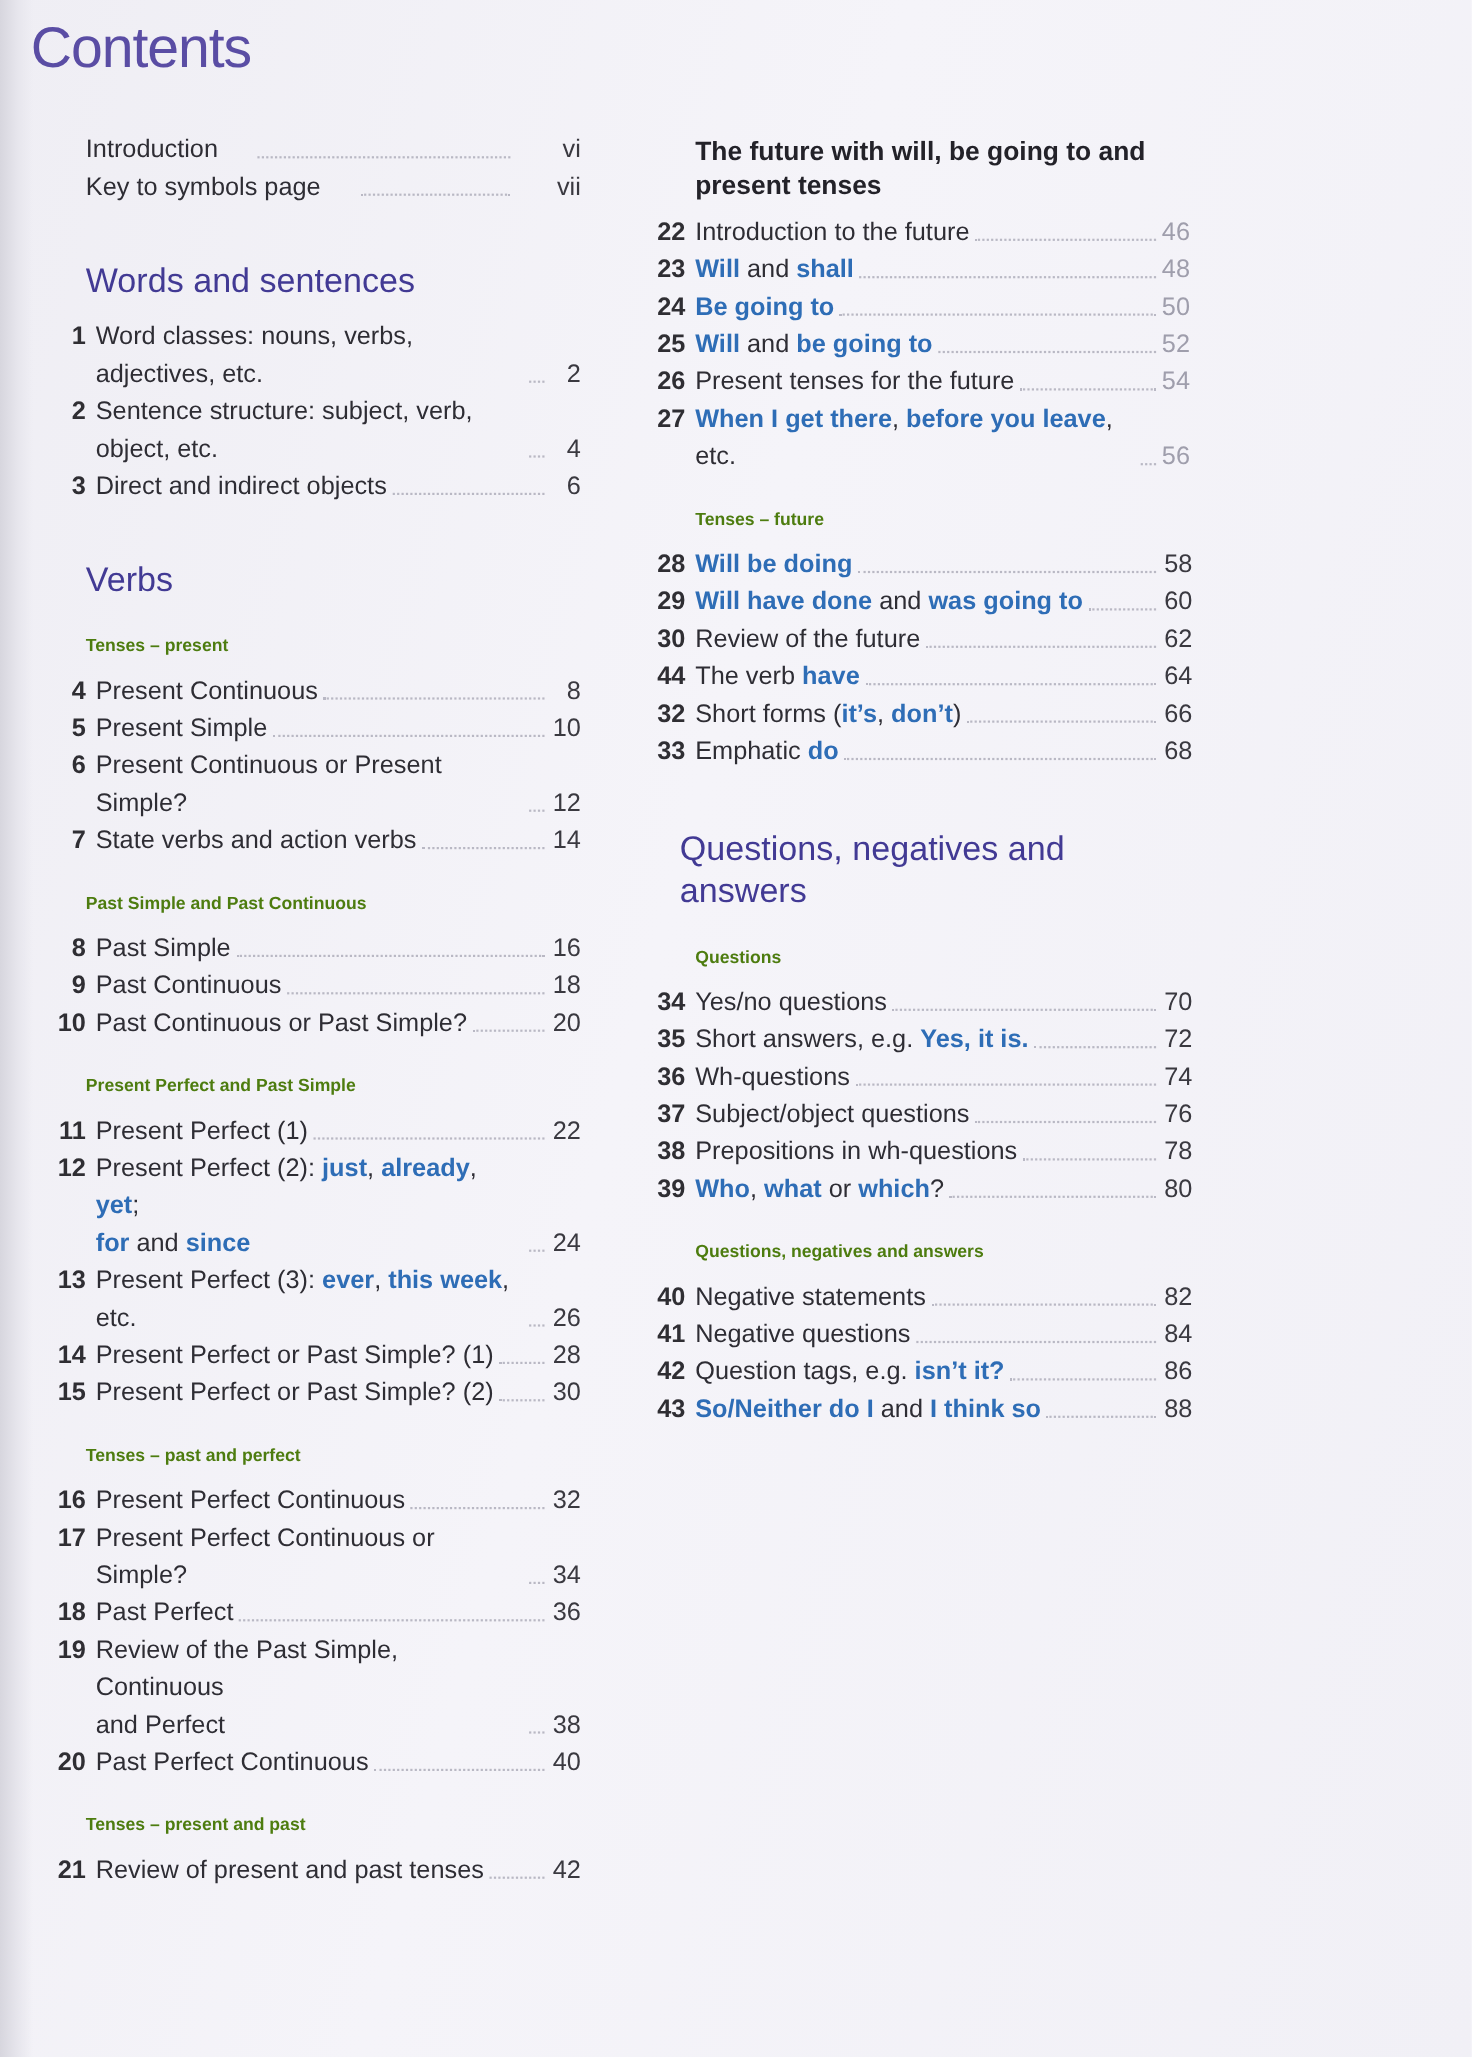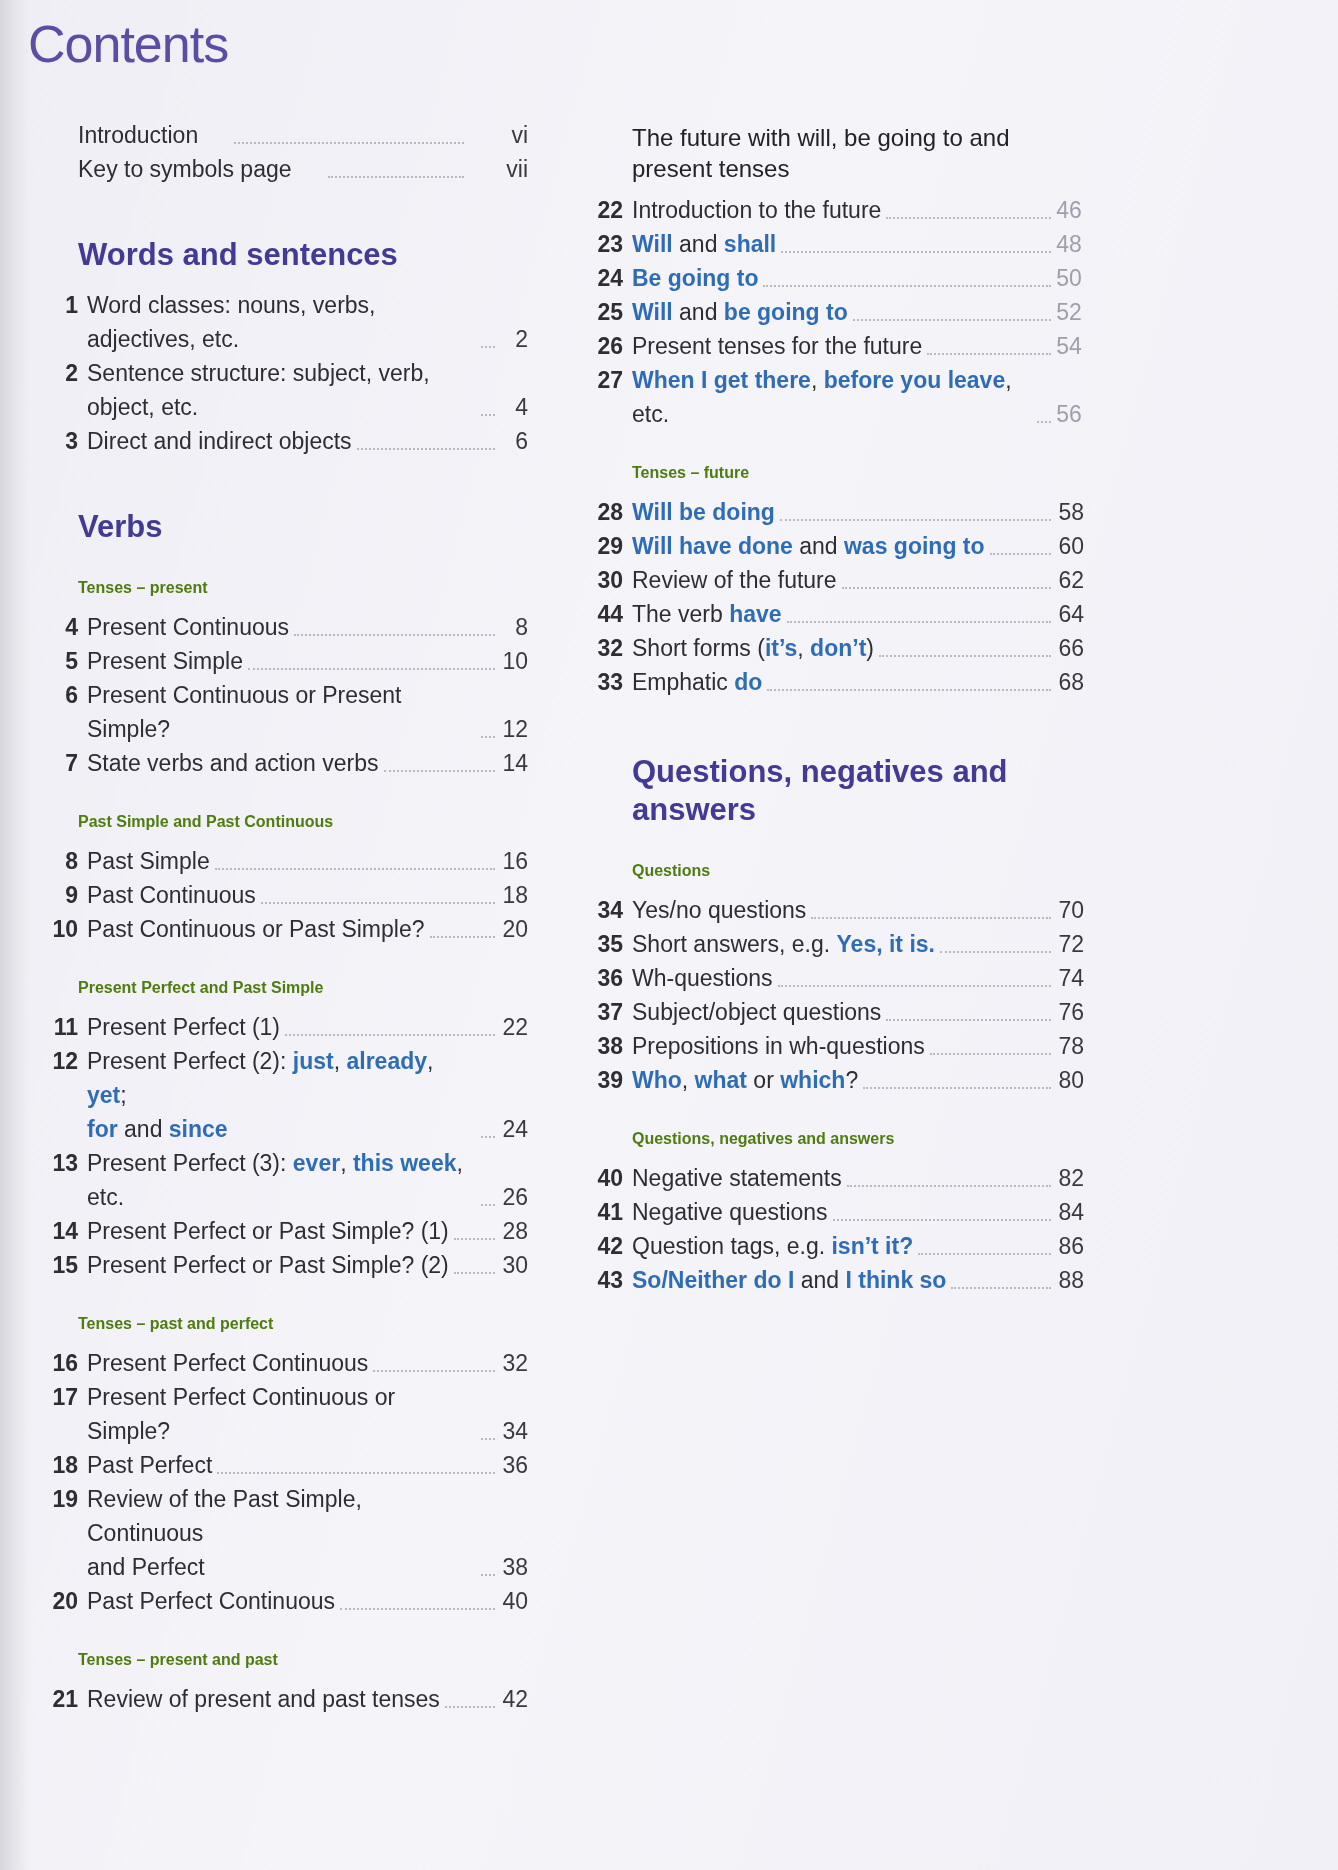--- a/index.html
+++ b/index.html
@@ -28,31 +28,31 @@
   .col-left .num{width:30px;}
   .col-right .num{width:33px;}
   .etext{align-self:flex-start;}
   .leader{flex:1;min-width:14px;align-self:flex-end;
     border-bottom:2px dotted #b9b8c4;margin:0 3px 8px 5px;}
   .pagenum{flex:none;min-width:30px;text-align:right;align-self:flex-end;color:#3a3940;}
   .pagenum.faded{color:#9f9eac;text-align:center;}
   .kw{color:#2e6db6;font-weight:700;}
 
   .heading-major{
-    font-size:31px;line-height:38px;font-weight:700;color:#423a94;
+    font-size:31px;line-height:38px;font-weight:400;color:#423a94;
     margin:50px 0 14px 30px;white-space:pre-line;
   }
-  .col-right .heading-major{margin-left:42px;margin-top:54px;}
+  .col-right .heading-major{margin-left:28px;margin-top:54px;}
   .heading-sub{
     font-size:16px;line-height:30px;font-weight:700;color:#4d7c0f;
     margin:27px 0 7px 30px;white-space:pre-line;
   }
   .col-right .heading-sub{margin-left:42px;}
   .heading-bold{
-    font-size:24px;line-height:31px;font-weight:400;color:#232229;
+    font-size:24px;line-height:31px;font-weight:700;color:#232229;
     margin:4px 0 9px 42px;white-space:pre-line;
   }
 </style>
 </head>
 <body>
 
 <div class="spine"></div>
 
 <div class="display-title">Contents</div>
 

